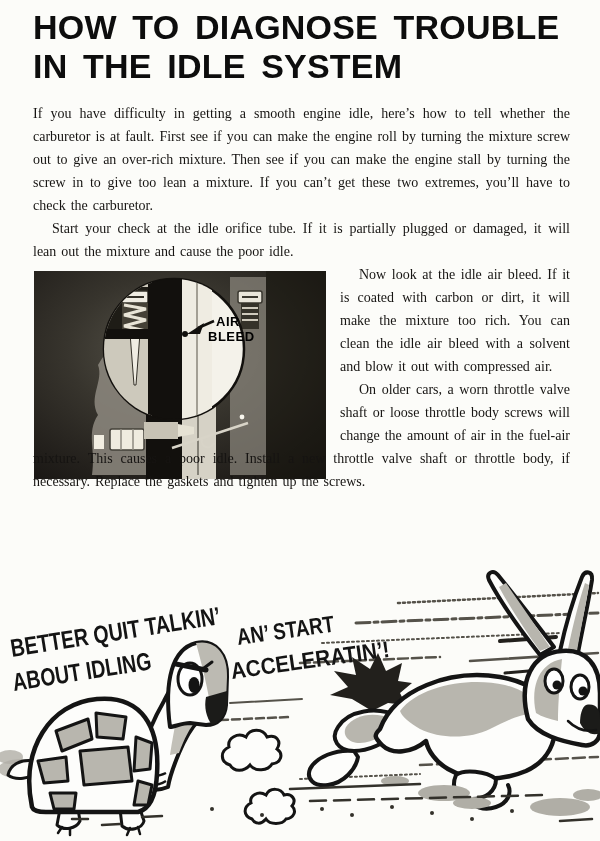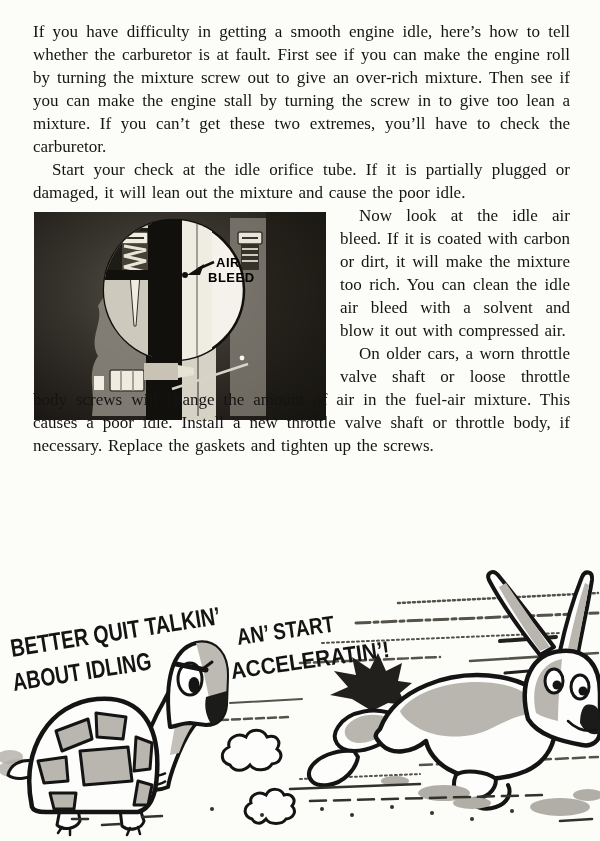--- a/index.html
+++ b/index.html
@@ -19,21 +19,21 @@
     font-weight:bold;
     font-size:34px;
     line-height:39px;
     letter-spacing:0.2px;
     word-spacing:6px;
     color:#0d0d0d;
   }
   h1 .tline { display:block; }
   p.body-par {
     margin:0;
-    font-size:17px;
+    font-size:14px;
     line-height:23px;
     text-align:justify;
     word-spacing:1.5px;
   }
   p.indent { text-indent:19px; }
   .figure {
     float:left;
     width:292px; height:162px;
     margin:8px 14px 6px 1px;
   }
@@ -56,20 +56,22 @@
     fill:#141414;
   }
 </style>
 </head>
 <body>
 
 <div class="page">
   <div class="content">
 
     <h1>
+      <span class="tline">HOW TO DIAGNOSE TROUBLE</span>
+      <span class="tline">IN THE IDLE SYSTEM</span>
     </h1>
 
     <p class="body-par">If you have difficulty in getting a smooth engine idle, here’s how to tell whether the carburetor is at fault. First see if you can make the engine roll by turning the mixture screw out to give an over-rich mixture. Then see if you can make the engine stall by turning the screw in to give too lean a mixture. If you can’t get these two extremes, you’ll have to check the carburetor.</p>
     <p class="body-par indent">Start your check at the idle orifice tube. If it is partially plugged or damaged, it will lean out the mixture and cause the poor idle.</p>
 
     <div class="figure">
       <svg viewBox="0 0 292 208">
         <defs>
           <radialGradient id="vig" cx="45%" cy="38%" r="85%">
             <stop offset="0%" stop-color="#565349"></stop>

